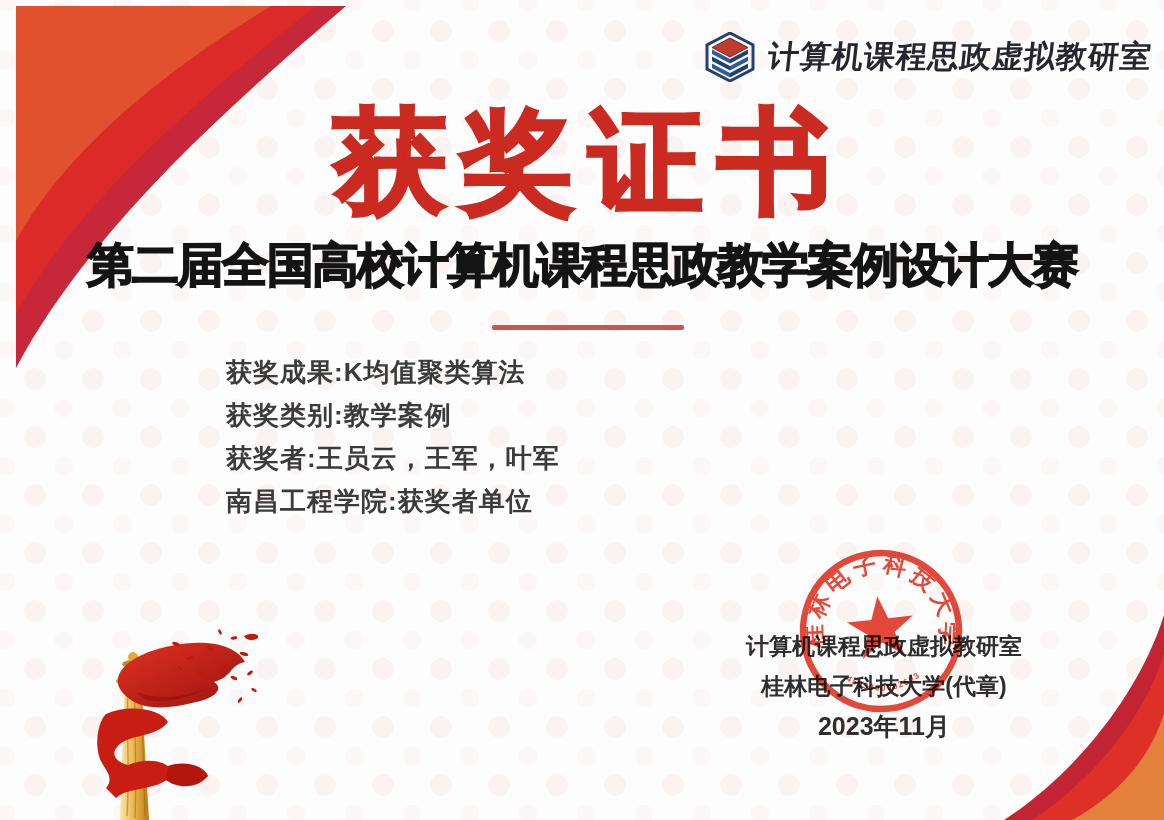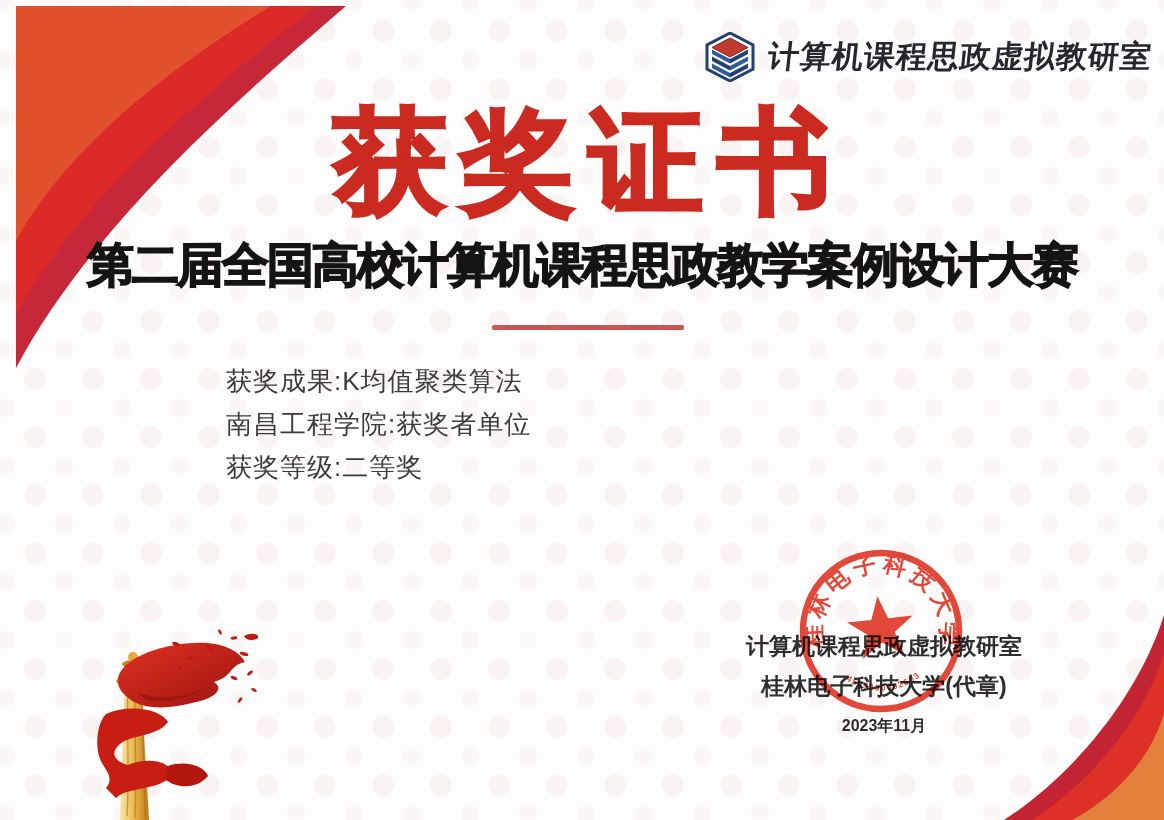--- a/index.html
+++ b/index.html
@@ -26,35 +26,35 @@
     position:absolute;top:96px;left:0;width:100%;margin:0;text-align:center;
     font-size:114px;font-weight:bold;color:#cb2a21;letter-spacing:14px;text-indent:14px;
     -webkit-text-stroke:3px #cb2a21;line-height:1.15;
   }
   .subtitle{
     position:absolute;top:234px;left:0;width:100%;margin:0;text-align:center;
     font-size:47px;font-weight:bold;color:#141414;letter-spacing:-2px;
     -webkit-text-stroke:1.5px #141414;white-space:nowrap;
   }
   .divider{position:absolute;left:492px;top:325px;width:192px;height:5px;background:#c4574f;border-radius:2px;}
-  .details{position:absolute;left:226px;top:360px;font-size:26px;font-weight:400;color:#3b3b3b;letter-spacing:1px;}
+  .details{position:absolute;left:226px;top:351px;font-size:26px;font-weight:700;color:#3b3b3b;letter-spacing:1px;}
   .details .row{height:43px;line-height:43px;white-space:nowrap;}
   .redact{
     display:inline-block;vertical-align:middle;width:285px;height:33px;margin-left:8px;
     background:#e9e9ea;border-radius:17px;filter:blur(2.5px);
   }
   .redact2{
     display:inline-block;vertical-align:middle;width:125px;height:26px;margin-left:2px;
     background:#f1f1f2;border-radius:13px;filter:blur(4px);
   }
   .issuer{
     position:absolute;left:724px;top:626px;width:320px;text-align:center;
     font-size:23px;font-weight:600;color:#2e2e2e;line-height:40px;white-space:nowrap;
   }
-  .issuer .date{font-size:16px;}
+  .issuer .date{font-size:25px;}
   .seal{position:absolute;left:796px;top:546px;width:170px;height:170px;mix-blend-mode:multiply;opacity:.93;transform:rotate(-6deg);}
   .huabiao{position:absolute;left:8px;top:618px;width:250px;height:202px;}
 </style>
 </head>
 <body>
 
 <div class="cert">
 
   <svg class="swoosh-tl" viewBox="0 0 340 368" preserveAspectRatio="none" aria-hidden="true">
     <path d="M0,0 L330,0 C225,90 75,220 0,362 Z" fill="#c6283a"></path>
@@ -86,24 +86,27 @@
 
   <h2 class="subtitle">第二届全国高校计算机课程思政教学案例设计大赛</h2>
 
   <div class="divider"></div>
 
   <div class="details">
     <div class="row">
       <span>获奖成果:</span><span>K均值聚类算法</span>
     </div>
     <div class="row">
-      <span>南昌工程学院:</span><span>获奖者单位</span>
+      <span>获奖类别:</span><span>教学案例</span>
     </div>
     <div class="row">
-      <span>获奖等级:</span><span>二等奖</span>
+      <span>获奖者:</span><span>王员云，王军，叶军</span>
+    </div>
+    <div class="row">
+      <span>南昌工程学院:</span><span>获奖者单位</span>
     </div>
   </div>
 
   <div class="issuer">
     <div>计算机课程思政虚拟教研室</div>
     <div>桂林电子科技大学(代章)</div>
     <div class="date">2023年11月</div>
   </div>
 
   <svg class="seal" viewBox="0 0 170 170">

